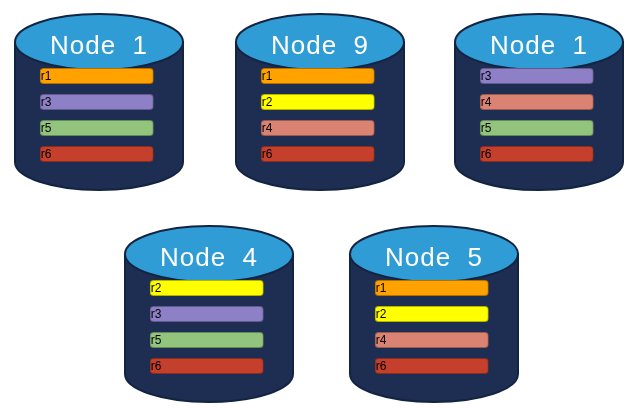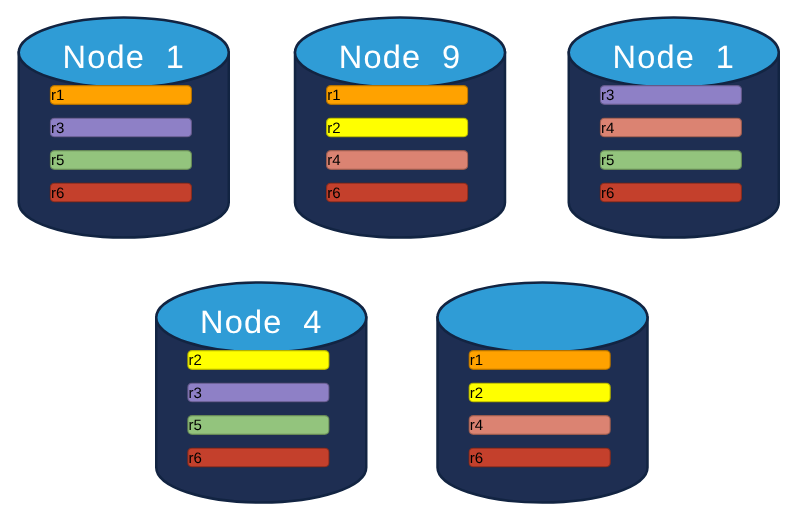--- a/index.html
+++ b/index.html
@@ -98,20 +98,21 @@
         <div class="bar" style="background: rgb(147, 196, 125);">r5</div>
         <div class="bar" style="background: rgb(196, 64, 44);">r6</div>
       </div>
   </div>
 
   <div class="cylinder n5">
     <svg width="174" height="186" viewBox="0 0 174 186">
       <path d="M3,32 L3,152 A84,28 0 0,0 171,152 L171,32 Z" fill="var(--body)" stroke="var(--outline)" stroke-width="2"></path>
       <ellipse cx="87" cy="32" rx="84" ry="28" fill="var(--top)" stroke="var(--outline)" stroke-width="2"></ellipse>
     </svg>
+    <div class="title">Node  5</div>
     <div class="bars">
         <div class="bar" style="background: rgb(255, 162, 0);">r1</div>
         <div class="bar" style="background: rgb(255, 255, 0);">r2</div>
         <div class="bar" style="background: rgb(219, 131, 114);">r4</div>
         <div class="bar" style="background: rgb(196, 64, 44);">r6</div>
       </div>
   </div>
 
 </div>
 

